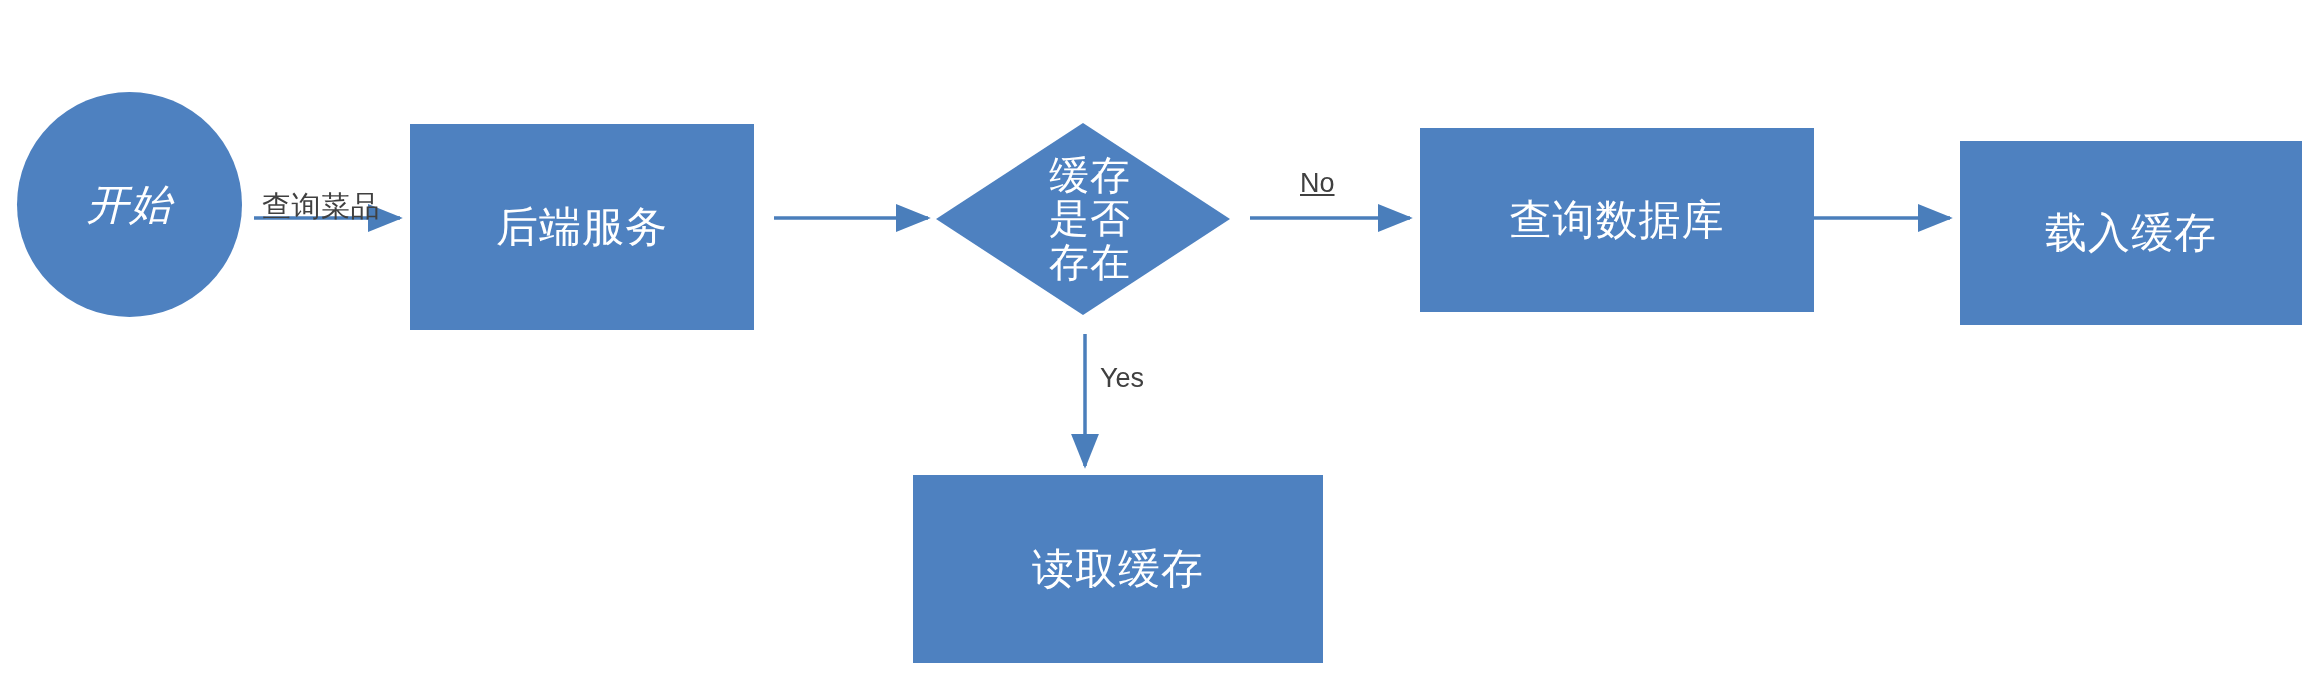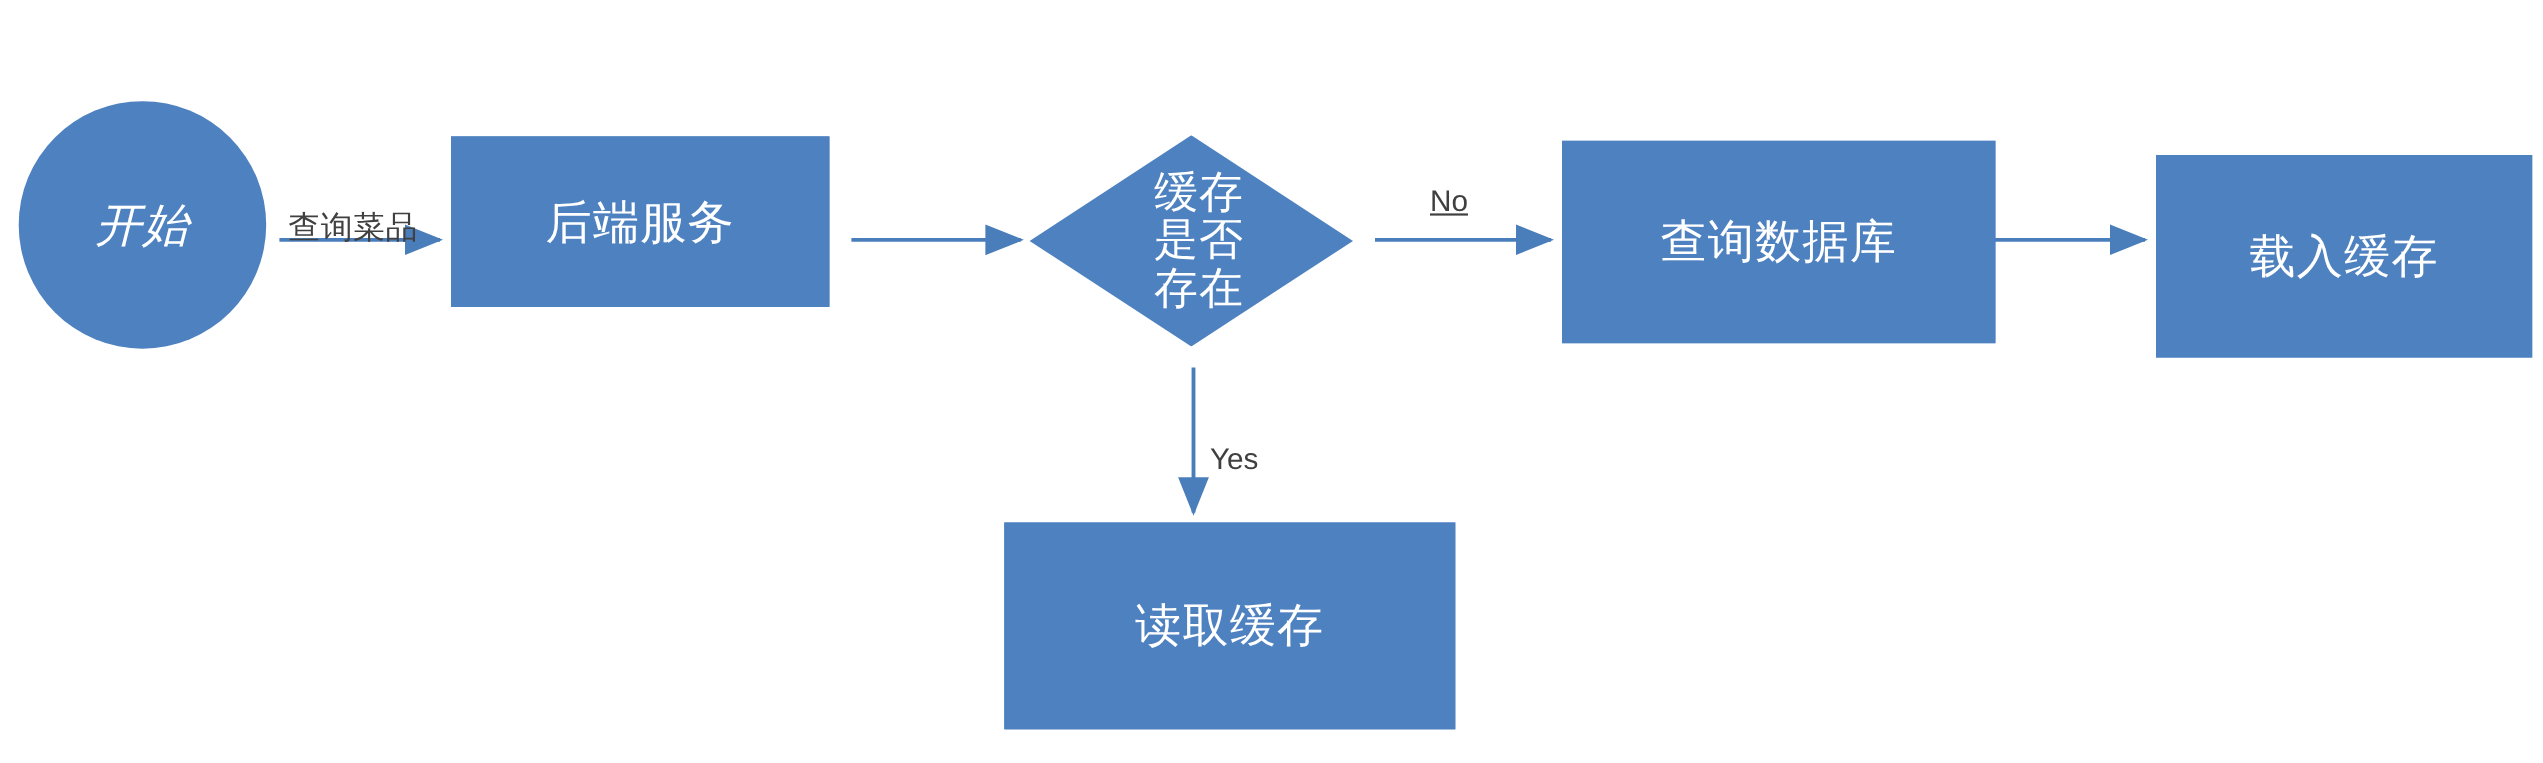--- a/index.html
+++ b/index.html
@@ -101,21 +101,21 @@
 
     <line x1="1790" y1="218" x2="1950" y2="218" stroke="#4A7EBB" stroke-width="3.5" marker-end="url(#arrowhead)"></line>
 
     <line x1="1085" y1="334" x2="1085" y2="466" stroke="#4A7EBB" stroke-width="3.5" marker-end="url(#arrowhead-down)"></line>
   </svg>
 
   <div class="node node-circle" style="left:17px; top:92px; width:225px; height:225px;font-style:italic;">
     <span>开始</span>
   </div>
 
-  <div class="node node-rect" style="left:410px; top:124px; width:344px; height:155px;">
+  <div class="node node-rect" style="left:410px; top:124px; width:344px; height:206px;">
     <span>后端服务</span>
   </div>
 
   <div class="node node-diamond" style="left:936px; top:123px; width:294px; height:192px;">
     <svg class="diamond-shape" viewBox="0 0 294 192" preserveAspectRatio="none" xmlns="http://www.w3.org/2000/svg">
       <polygon points="147,0 294,96 147,192 0,96" fill="#4E81C0"></polygon>
     </svg>
     <span class="diamond-label">缓存
 是否
 存在</span>
@@ -130,15 +130,15 @@
   </div>
 
   <div class="node node-rect" style="left:913px; top:475px; width:410px; height:188px;">
     <span>读取缓存</span>
   </div>
 
   <div class="edge-label edge-label-cjk" style="left:262px; top:153px;margin-top:34px;">查询菜品</div>
 
   <div class="edge-label" style="left:1300px; top:168px;text-decoration:underline;">No</div>
 
-  <div class="edge-label" style="left:1100px; top:363px;margin-top:39px;">Yes</div>
+  <div class="edge-label" style="left:1100px; top:363px;">Yes</div>
 
 </div>
 
 </body></html>

